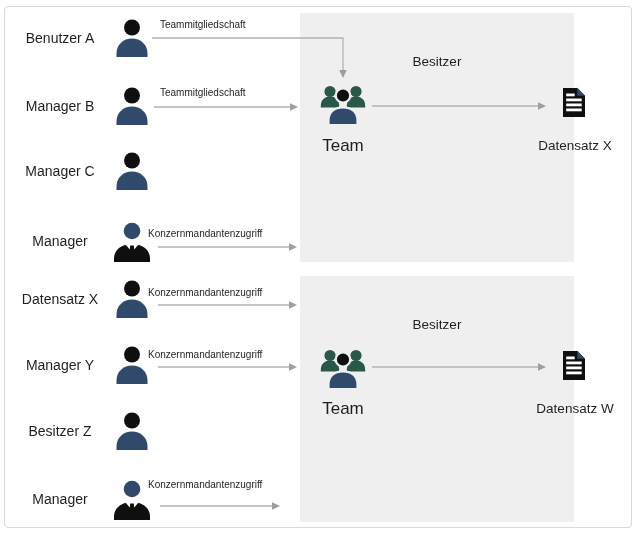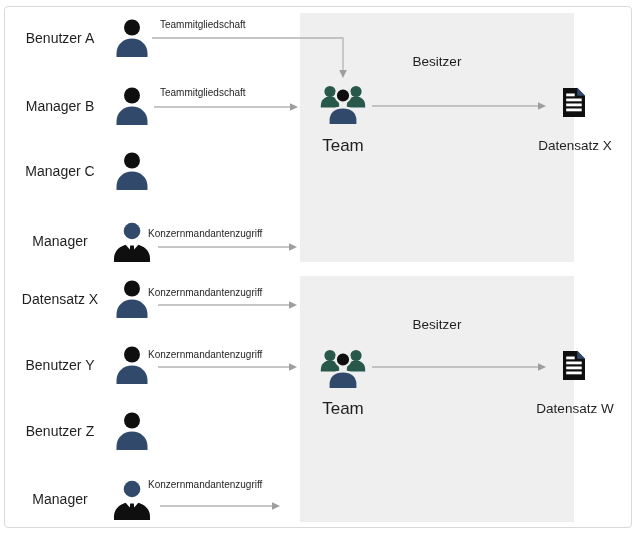--- a/index.html
+++ b/index.html
@@ -164,30 +164,30 @@
 
   <div class="ulabel" style="top:290px">Datensatz X</div>
   <div class="icon" style="left:114px;top:280px">
     <svg width="36" height="38" viewBox="0 0 36 38">
       <circle cx="18" cy="8.5" r="8" fill="var(--icon_black,#0f0f0f)"></circle>
       <path d="M2.5 38 V34.5 C2.5 25.5 9.5 19.5 18 19.5 C26.5 19.5 33.5 25.5 33.5 34.5 V38 Z" fill="var(--navy,#31496b)"></path>
     </svg>
   </div>
   <div class="alabel" style="left:148px;top:286px">Konzernmandantenzugriff</div>
 
-  <div class="ulabel" style="top:356px">Benutzer Y</div>
+  <div class="ulabel" style="top:356px">Manager Y</div>
   <div class="icon" style="left:114px;top:346px">
     <svg width="36" height="38" viewBox="0 0 36 38">
       <circle cx="18" cy="8.5" r="8" fill="var(--icon_black,#0f0f0f)"></circle>
       <path d="M2.5 38 V34.5 C2.5 25.5 9.5 19.5 18 19.5 C26.5 19.5 33.5 25.5 33.5 34.5 V38 Z" fill="var(--navy,#31496b)"></path>
     </svg>
   </div>
   <div class="alabel" style="left:148px;top:348px">Konzernmandantenzugriff</div>
 
-  <div class="ulabel" style="top:422px">Benutzer Z</div>
+  <div class="ulabel" style="top:422px">Besitzer Z</div>
   <div class="icon" style="left:114px;top:412px">
     <svg width="36" height="38" viewBox="0 0 36 38">
       <circle cx="18" cy="8.5" r="8" fill="var(--icon_black,#0f0f0f)"></circle>
       <path d="M2.5 38 V34.5 C2.5 25.5 9.5 19.5 18 19.5 C26.5 19.5 33.5 25.5 33.5 34.5 V38 Z" fill="var(--navy,#31496b)"></path>
     </svg>
   </div>
 
   <div class="ulabel" style="top:490px">Manager</div>
   <div class="icon" style="left:111px;top:480px">
     <svg width="42" height="40" viewBox="0 0 40 40">

